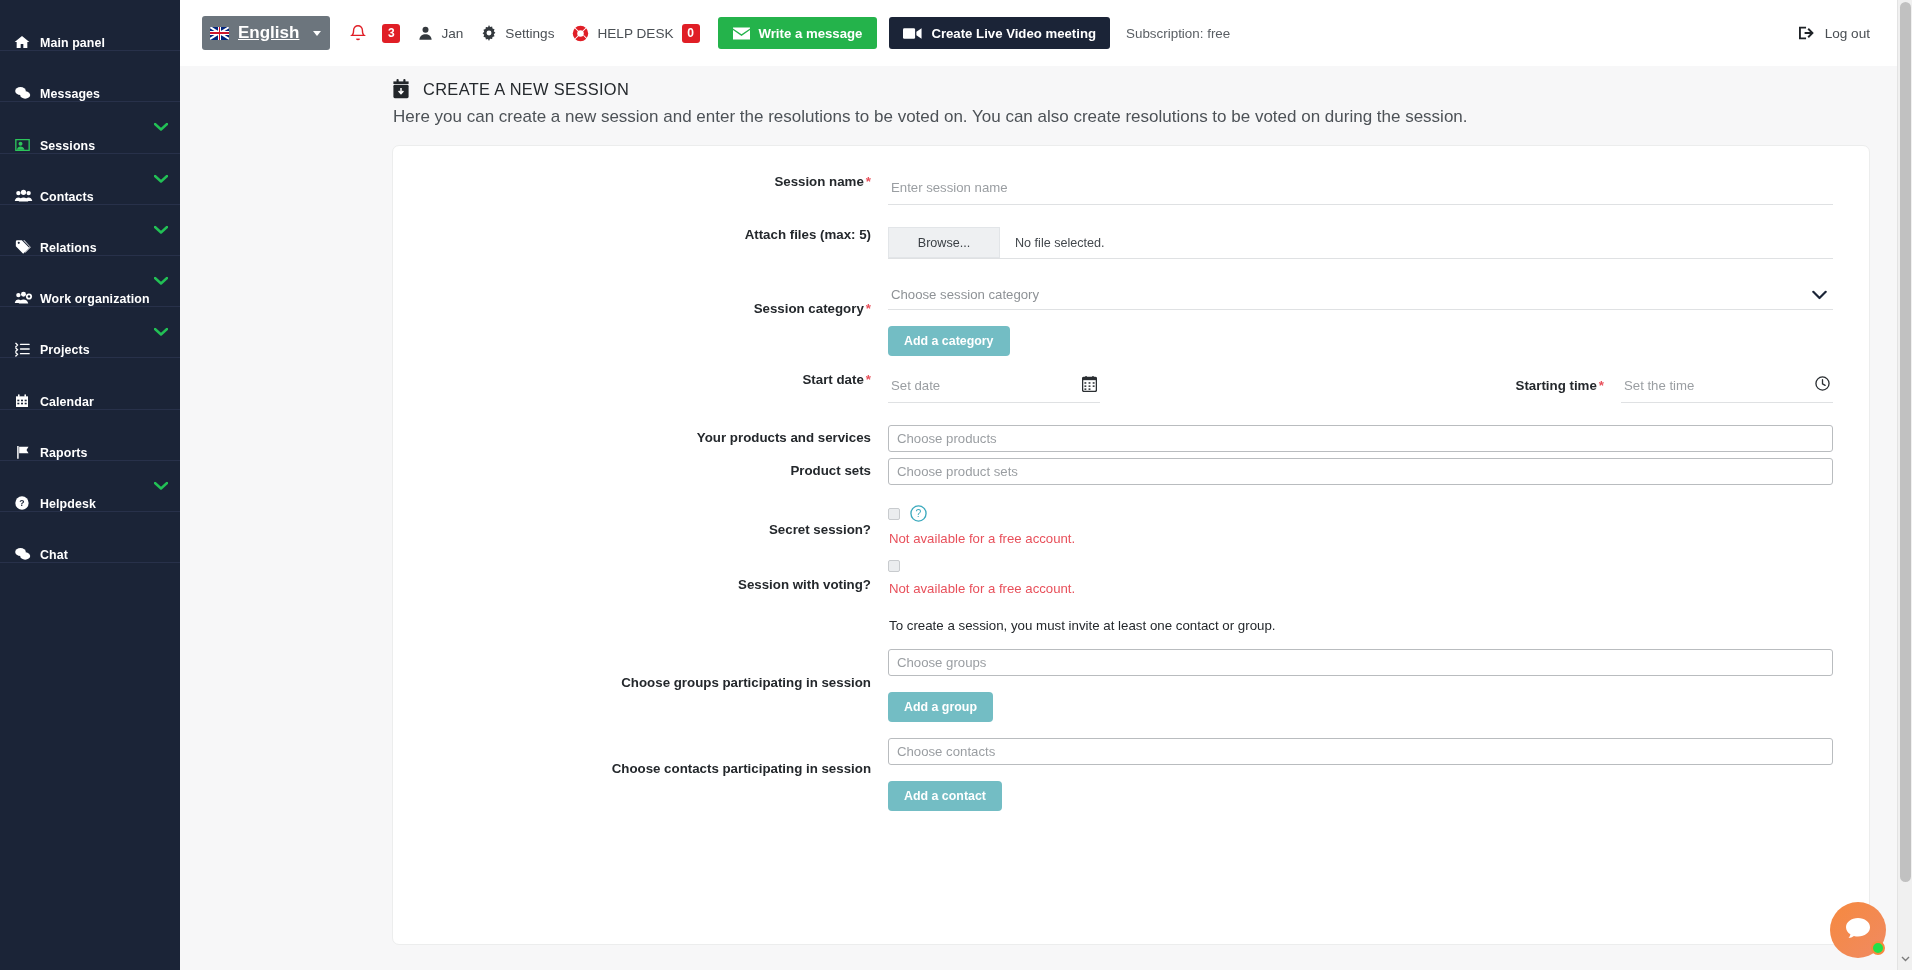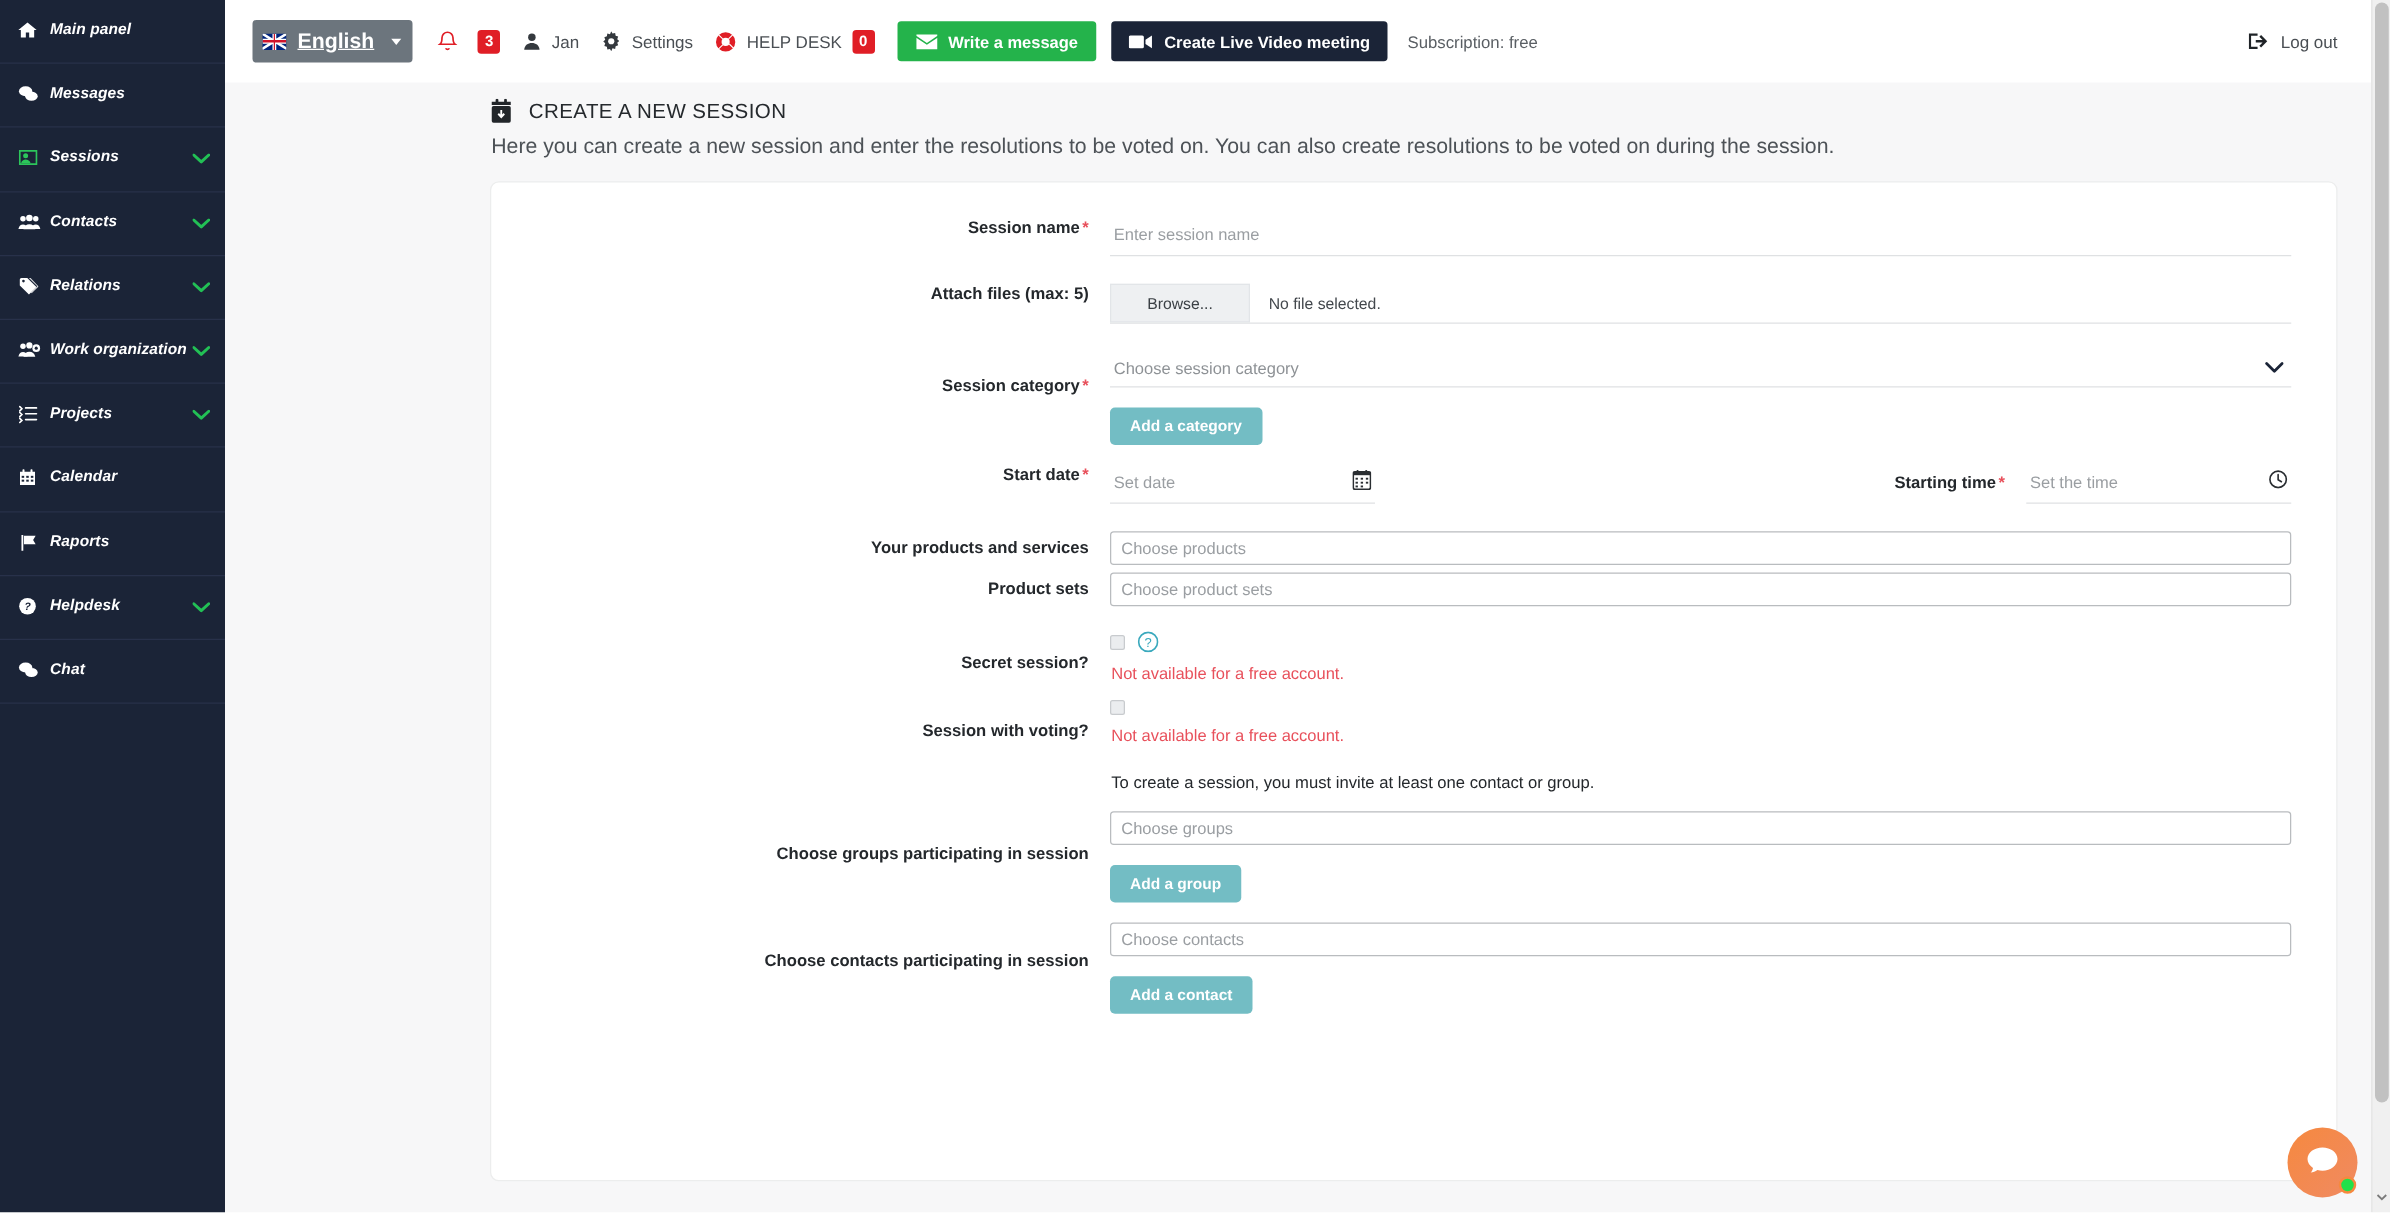--- a/index.html
+++ b/index.html
@@ -11,26 +11,25 @@
   }
   #app { position: relative; width: 1912px; height: 970px; display: flex; }
 
   
   #sidebar {
     width: 180px; height: 970px; flex: 0 0 180px;
     background: #1b2437;
     overflow: hidden;
   }
   .side-item {
-    display: flex; align-items: flex-start;
-    height: 51.2px; padding: 16px 14px;
+    display: flex; align-items: flex-end;
+    height: 51.2px; padding: 0 14px;
     border-bottom: 1px solid #28314a;
     color: #ffffff; cursor: pointer;
     position: relative;
-    font-style: italic;
   }
   .side-item .si-ico {
     width: 26px; flex: 0 0 26px;
     display: flex; align-items: center; justify-content: flex-start;
     color: #ffffff;
   }
   .side-item.green .si-ico { color: #2cc55b; }
   .side-item .si-lbl {
     font-size: 12.4px; font-weight: bold;
     letter-spacing: .1px; white-space: nowrap;

